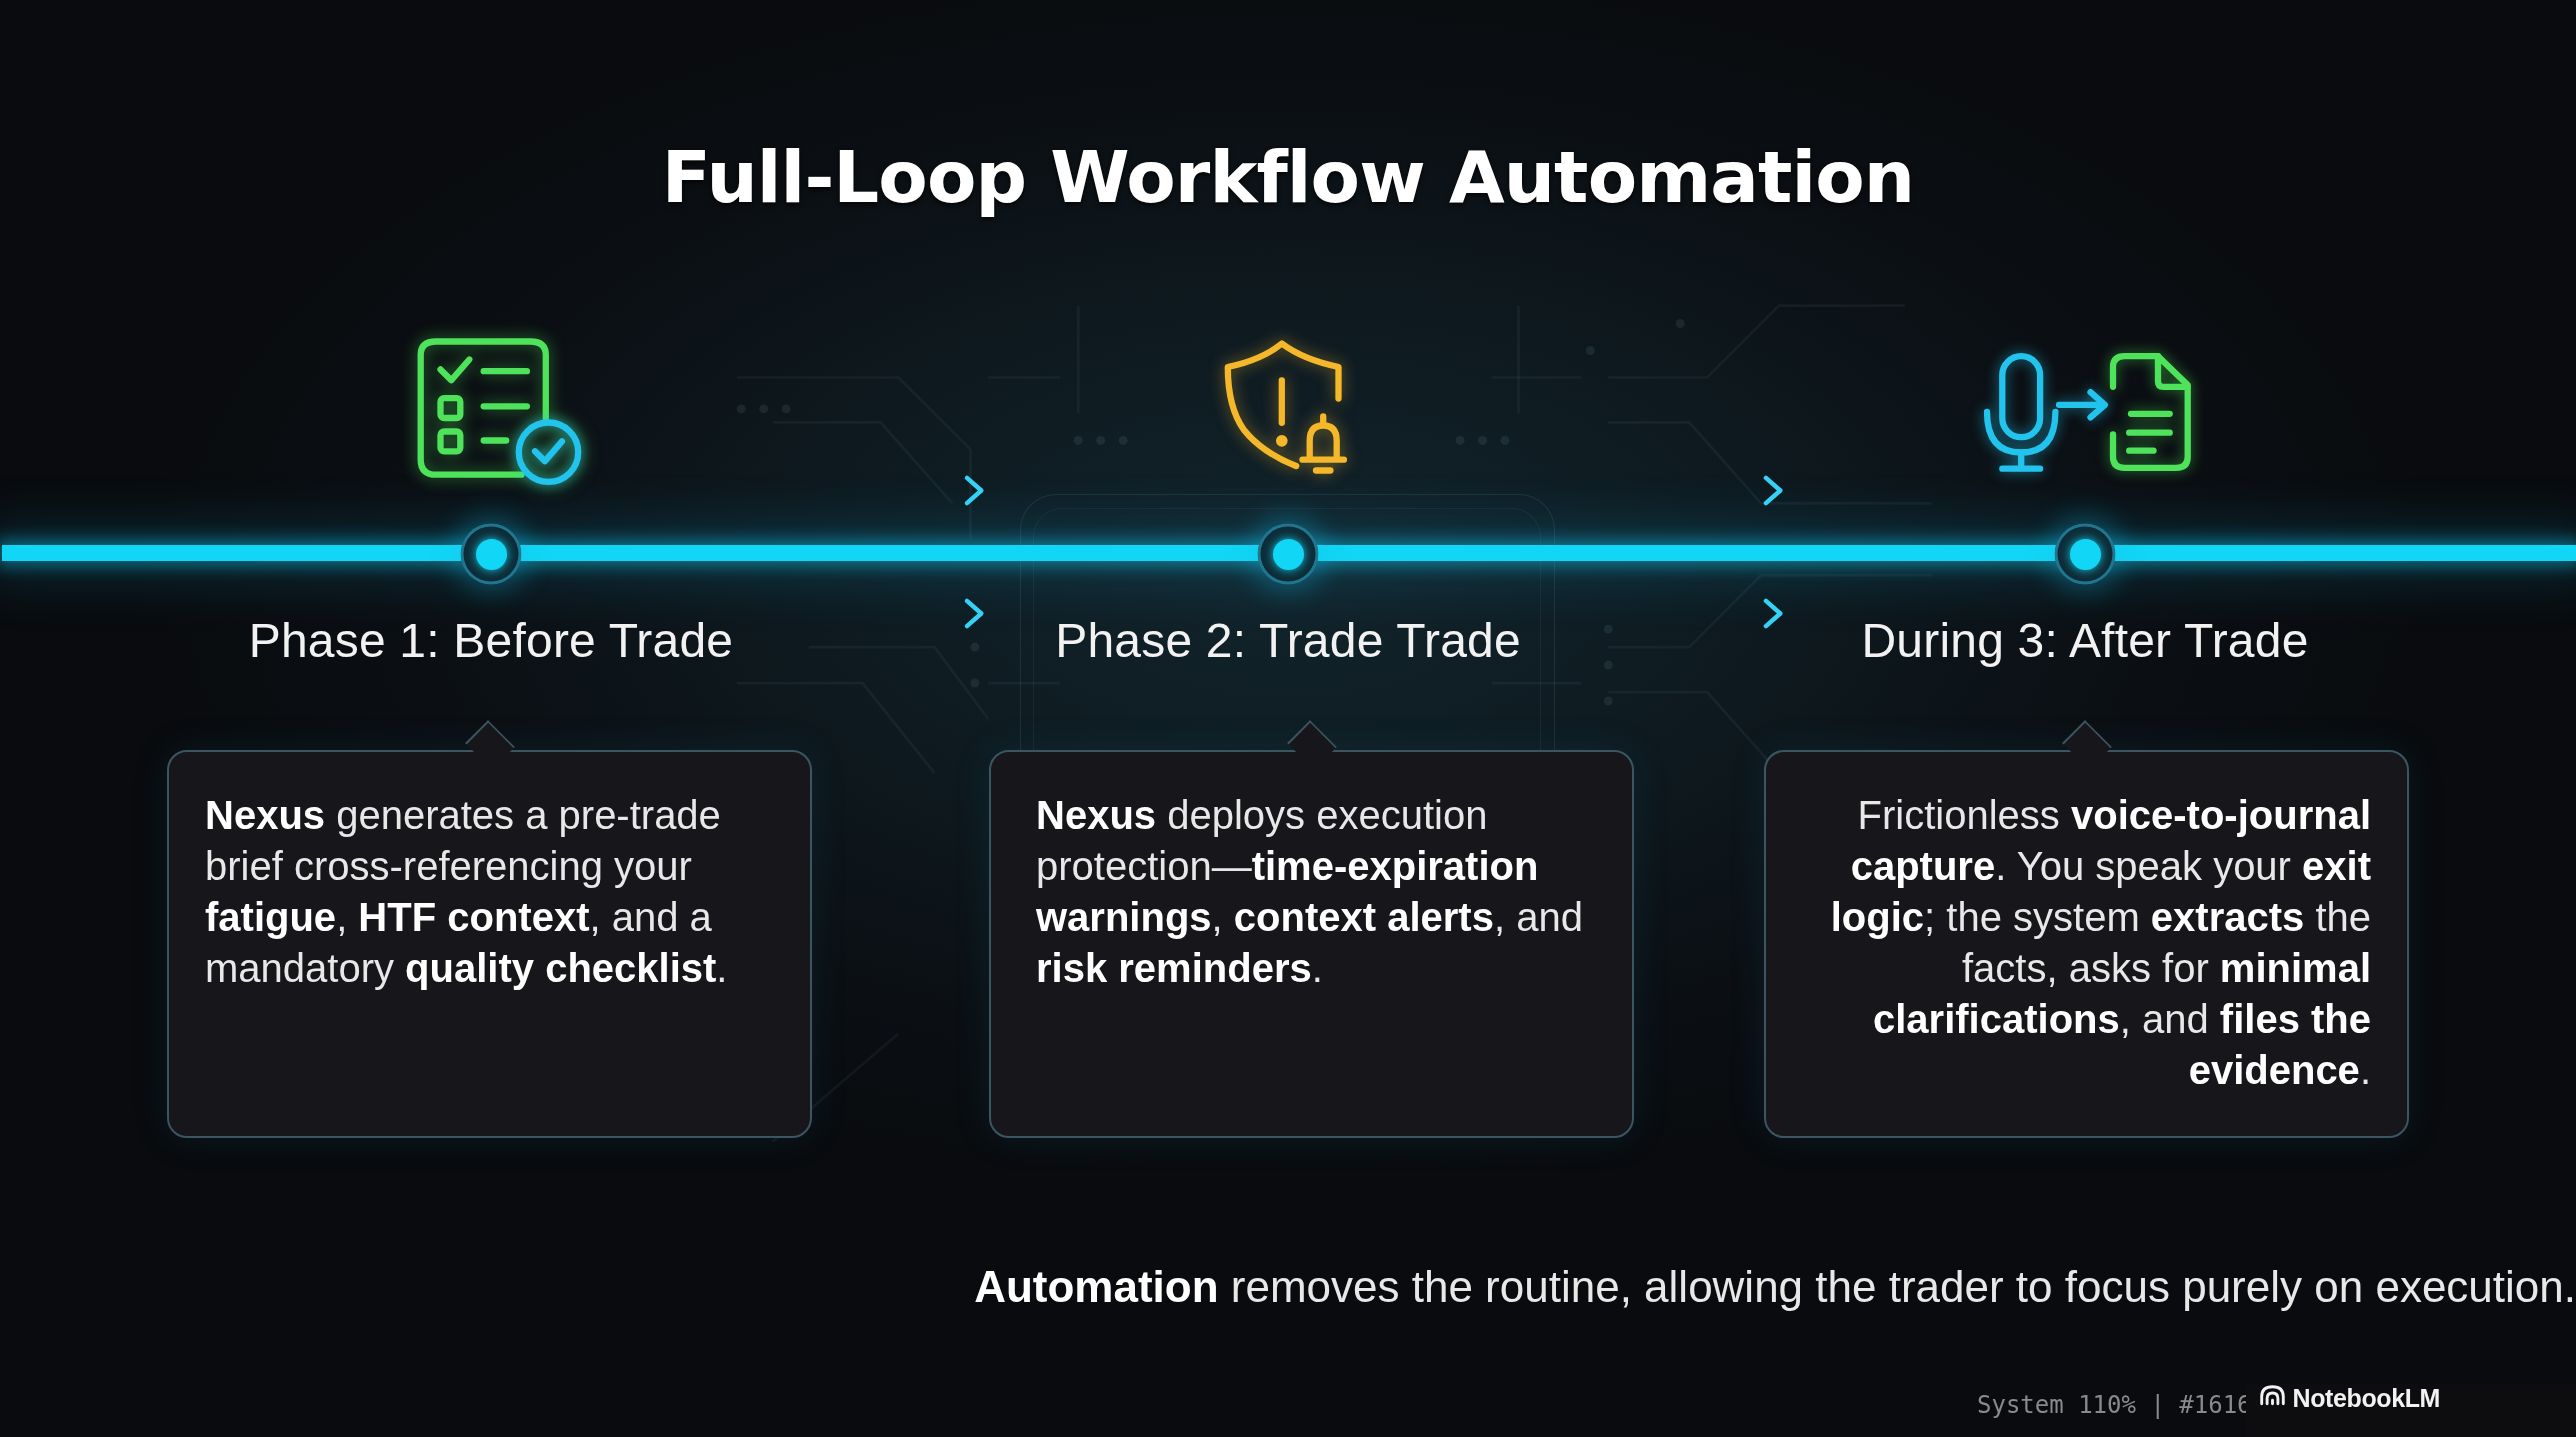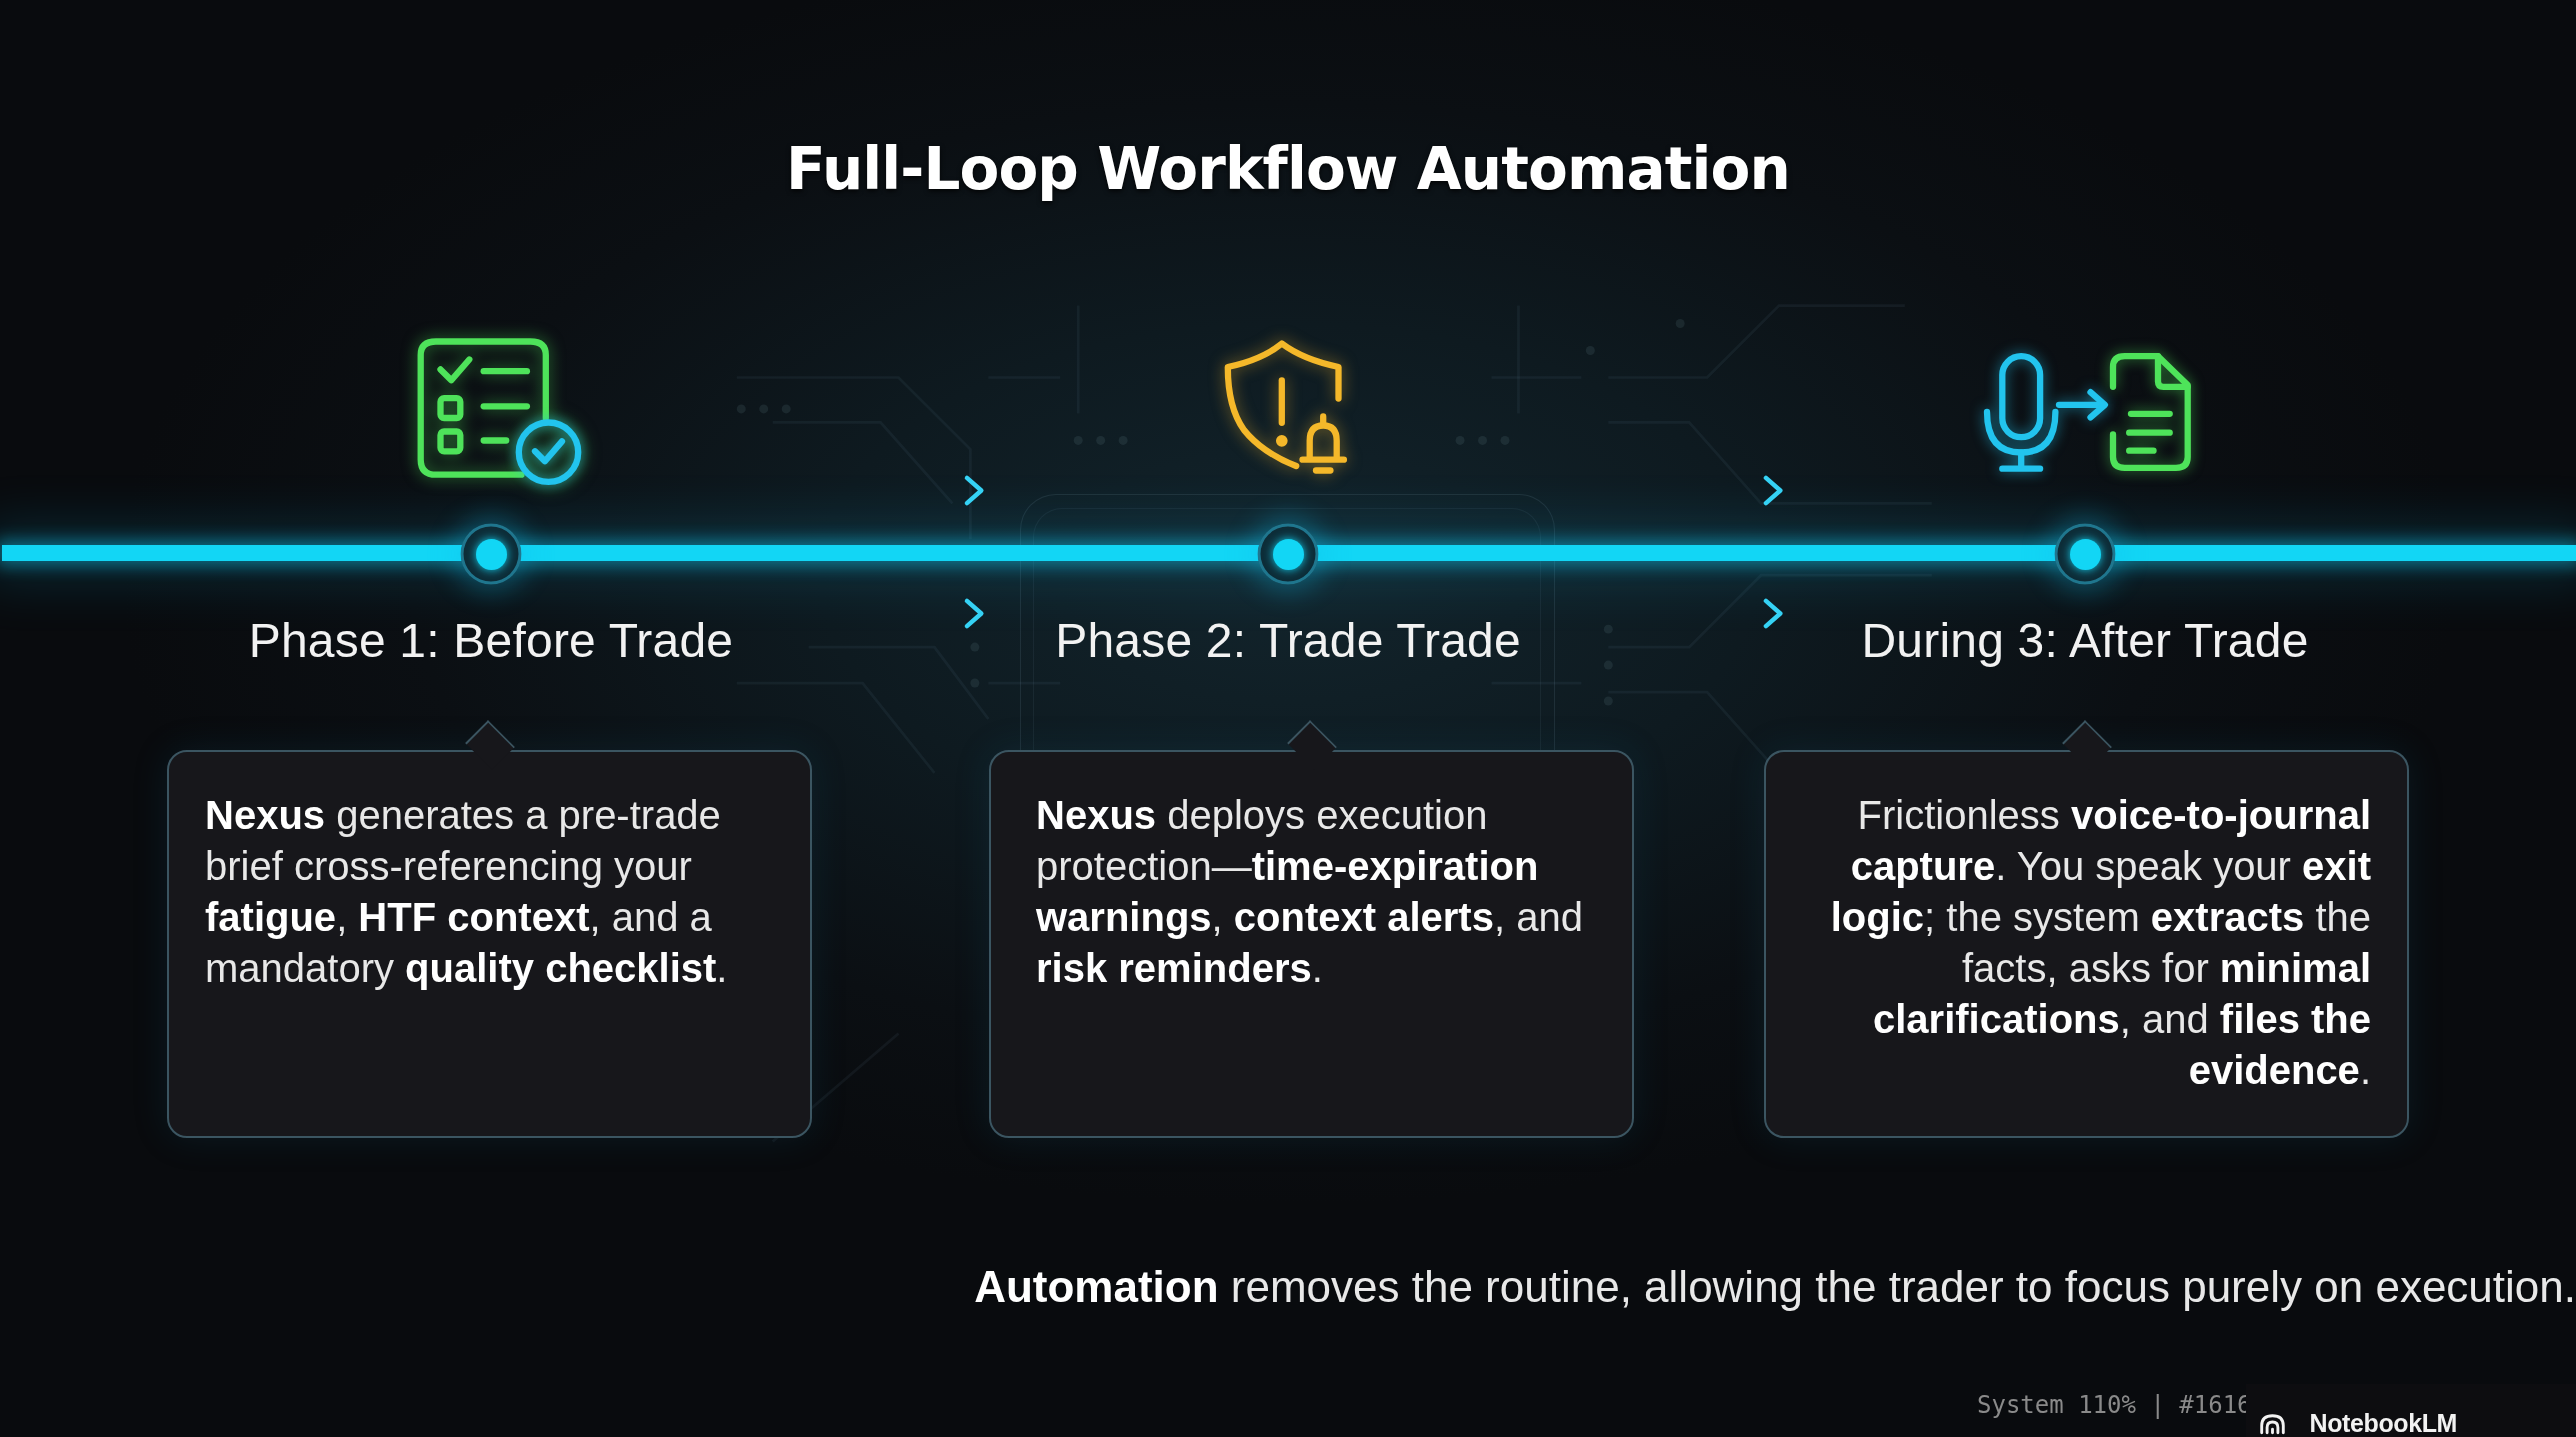--- a/index.html
+++ b/index.html
@@ -15,21 +15,21 @@
     .circuit { position: absolute; inset: 0; pointer-events: none; }
     .circuit svg { width: 100%; height: 100%; }
 
     .title {
       position: absolute;
       left: 0; right: 0;
       top: 135px;
       text-align: center;
       font-family: "DejaVu Sans", sans-serif;
       font-weight: bold;
-      font-size: 58px;
+      font-size: 72px;
       letter-spacing: -0.9px;
       color: #ffffff;
       text-shadow: 0 1.8px 5.4px rgba(0,0,0,0.8);
     }
 
     
     .backdrop {
       position: absolute;
       left: 1020px; top: 494px;
       width: 535px; height: 323px;
@@ -149,23 +149,23 @@
       font-family: "DejaVu Sans Mono", "Liberation Mono", monospace;
       font-size: 24px;
       color: #8a8a8a;
       white-space: nowrap;
     }
     .badge {
       position: absolute;
       left: 2246px; top: 1384px;
       width: 330px; height: 54px;
       background: #0d0d10;
-      display: flex; align-items: flex-end;
+      display: flex; align-items: flex-start;
       padding-left: 12.6px;
-      gap: 24px;
+      gap: 7px;
     }
     .badge-text {
       font-family: "Liberation Sans", sans-serif;
       font-size: 25px;
       font-weight: bold;
       color: #f2f2f2;
       letter-spacing: -0.4px;
     }
   </style>
 </head>

